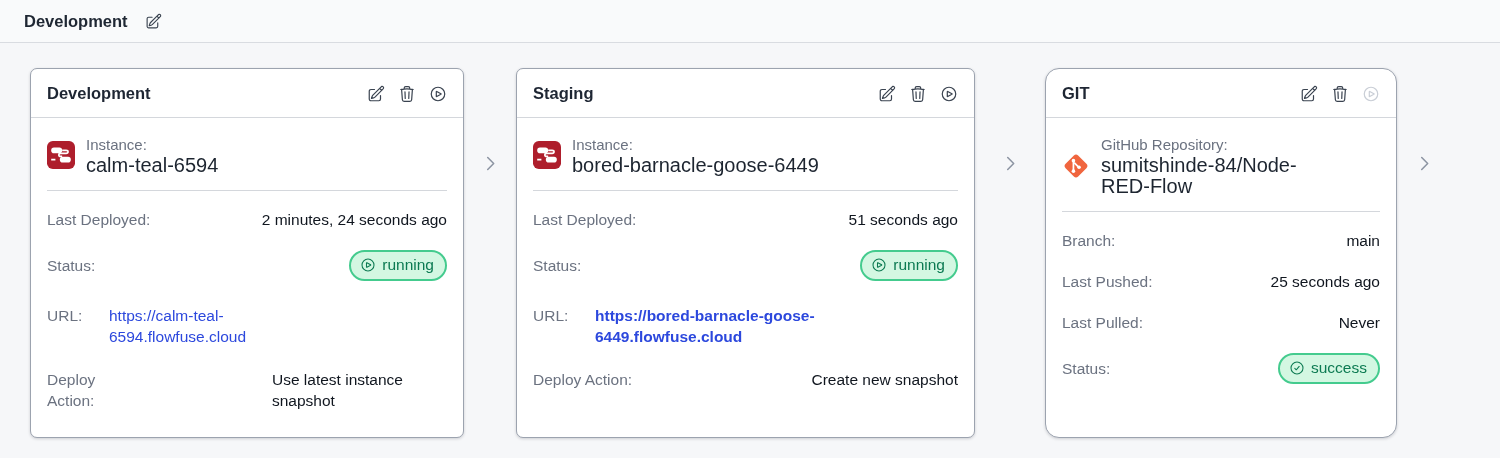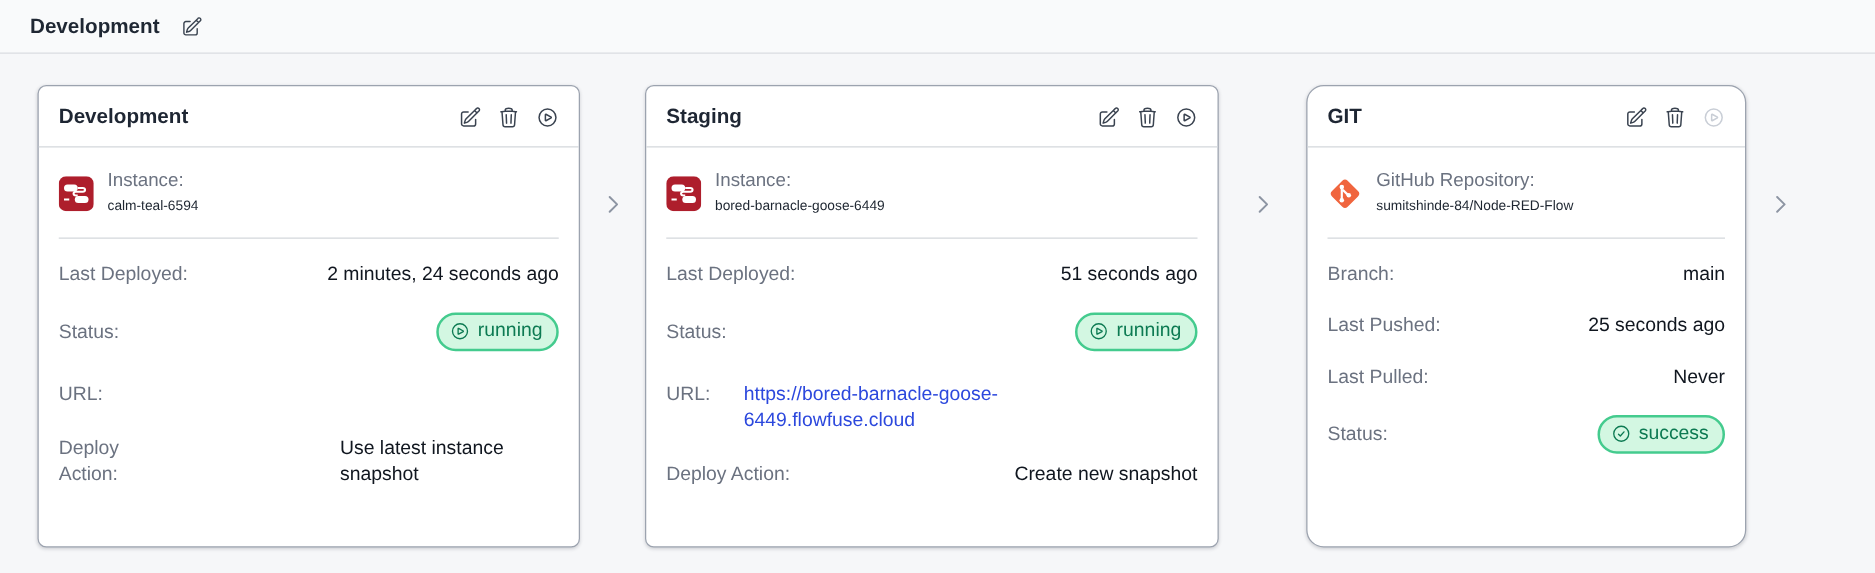--- a/index.html
+++ b/index.html
@@ -48,33 +48,33 @@
   .card-title { font-size:16.5px; font-weight:700; color:#1e2633; }
   .card-actions { display:flex; gap:13px; align-items:center; }
   .card-actions .icon-btn svg { width:18px; height:18px; }
   .icon-btn.disabled { color:#c9ced6; cursor:default; }
   .card-body { padding:16px 16px 16px; font-size:15.5px; }
   
   .obj-block { display:flex; align-items:center; gap:11px; }
   .obj-icon { flex:0 0 auto; width:28px; height:28px; }
   .obj-text { line-height:21px; }
   .obj-label { color:#6b7280; font-size:15px; }
-  .obj-name { color:#1d2530; font-size:11px; }
+  .obj-name { color:#1d2530; font-size:20px; }
   .divider { border:none; border-top:1px solid #d4d7dc; margin:14px 0 18px; }
   
   .kv { display:flex; justify-content:space-between; align-items:flex-start; gap:12px; margin-bottom:20px; line-height:21px; }
   .kv:last-child { margin-bottom:0; }
   .kv-label { color:#6b7280; flex:0 0 auto; }
   .kv-value { color:#10161f; text-align:right; }
   .kv-status { align-items:center; margin-bottom:24px; }
   .kv-url { justify-content:flex-start; margin-bottom:22px; }
   .kv-url .kv-label { min-width:50px; }
   .kv-url a { color:var(--link-blue,#2c48dd); text-decoration:none; text-align:left; display:inline-block; }
   .url-w-dev { max-width:158px; }
-  .url-w-stg { max-width:242px; }
+  .url-w-stg { max-width:242px;font-weight:bold; }
   .kv-deploy-dev .kv-label { width:148px; }
   .kv-deploy-dev .kv-label span { display:block; max-width:93px; }
   .kv-deploy-dev .kv-value { flex:1; text-align:left; max-width:175px; }
   .repo-name-w { display:inline-block; max-width:205px; }
   
   .badge {
     display:inline-flex; align-items:center; gap:6px;
     background:var(--accent-green-bg,#d3f7e2);
     border:2px solid var(--accent-green-border,#44cb8e);
     color:var(--accent-green-text,#0c7a52);
@@ -177,20 +177,21 @@
         <span class="kv-label">Status:</span>
         <span class="badge">
           <svg viewBox="0 0 24 24">
               <use href="#i-play-circle"></use>
             </svg>
           <span>running</span>
         </span>
       </div>
       <div class="kv kv-url">
         <span class="kv-label">URL:</span>
+        <a href="#" class="url-w-dev">https://calm-teal-6594.flowfuse.cloud</a>
       </div>
       <div class="kv kv-deploy-dev">
         <span class="kv-label">
             <span>Deploy Action:</span>
           </span>
         <span class="kv-value">Use latest instance snapshot</span>
       </div>
     </div>
   </section>
 

